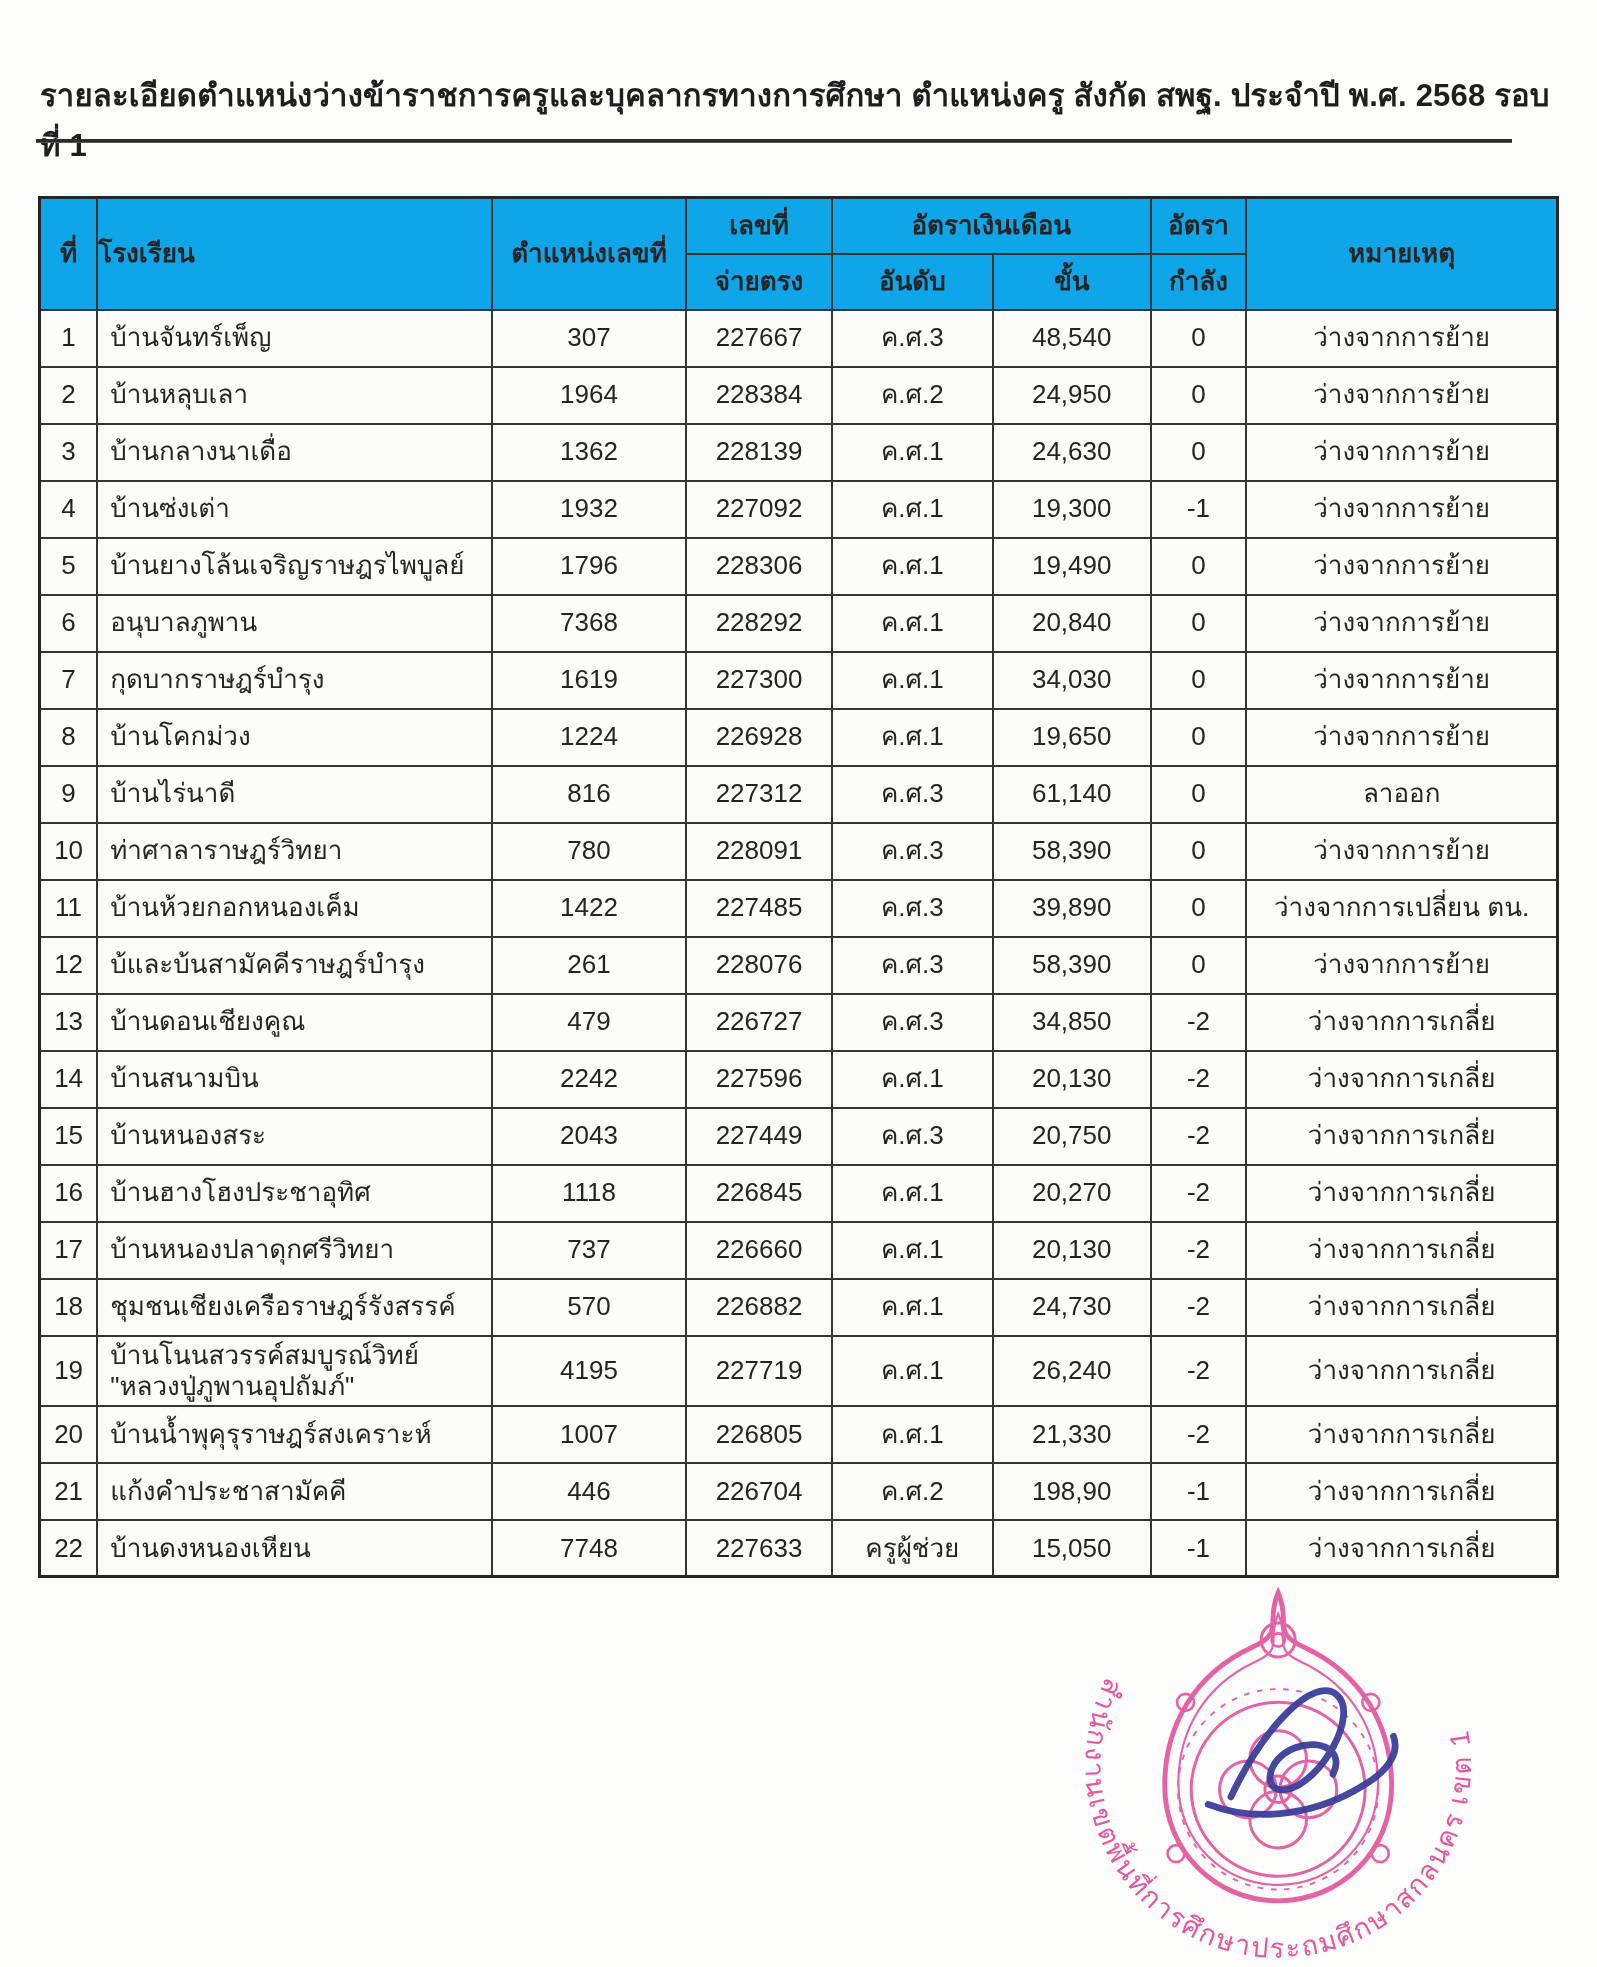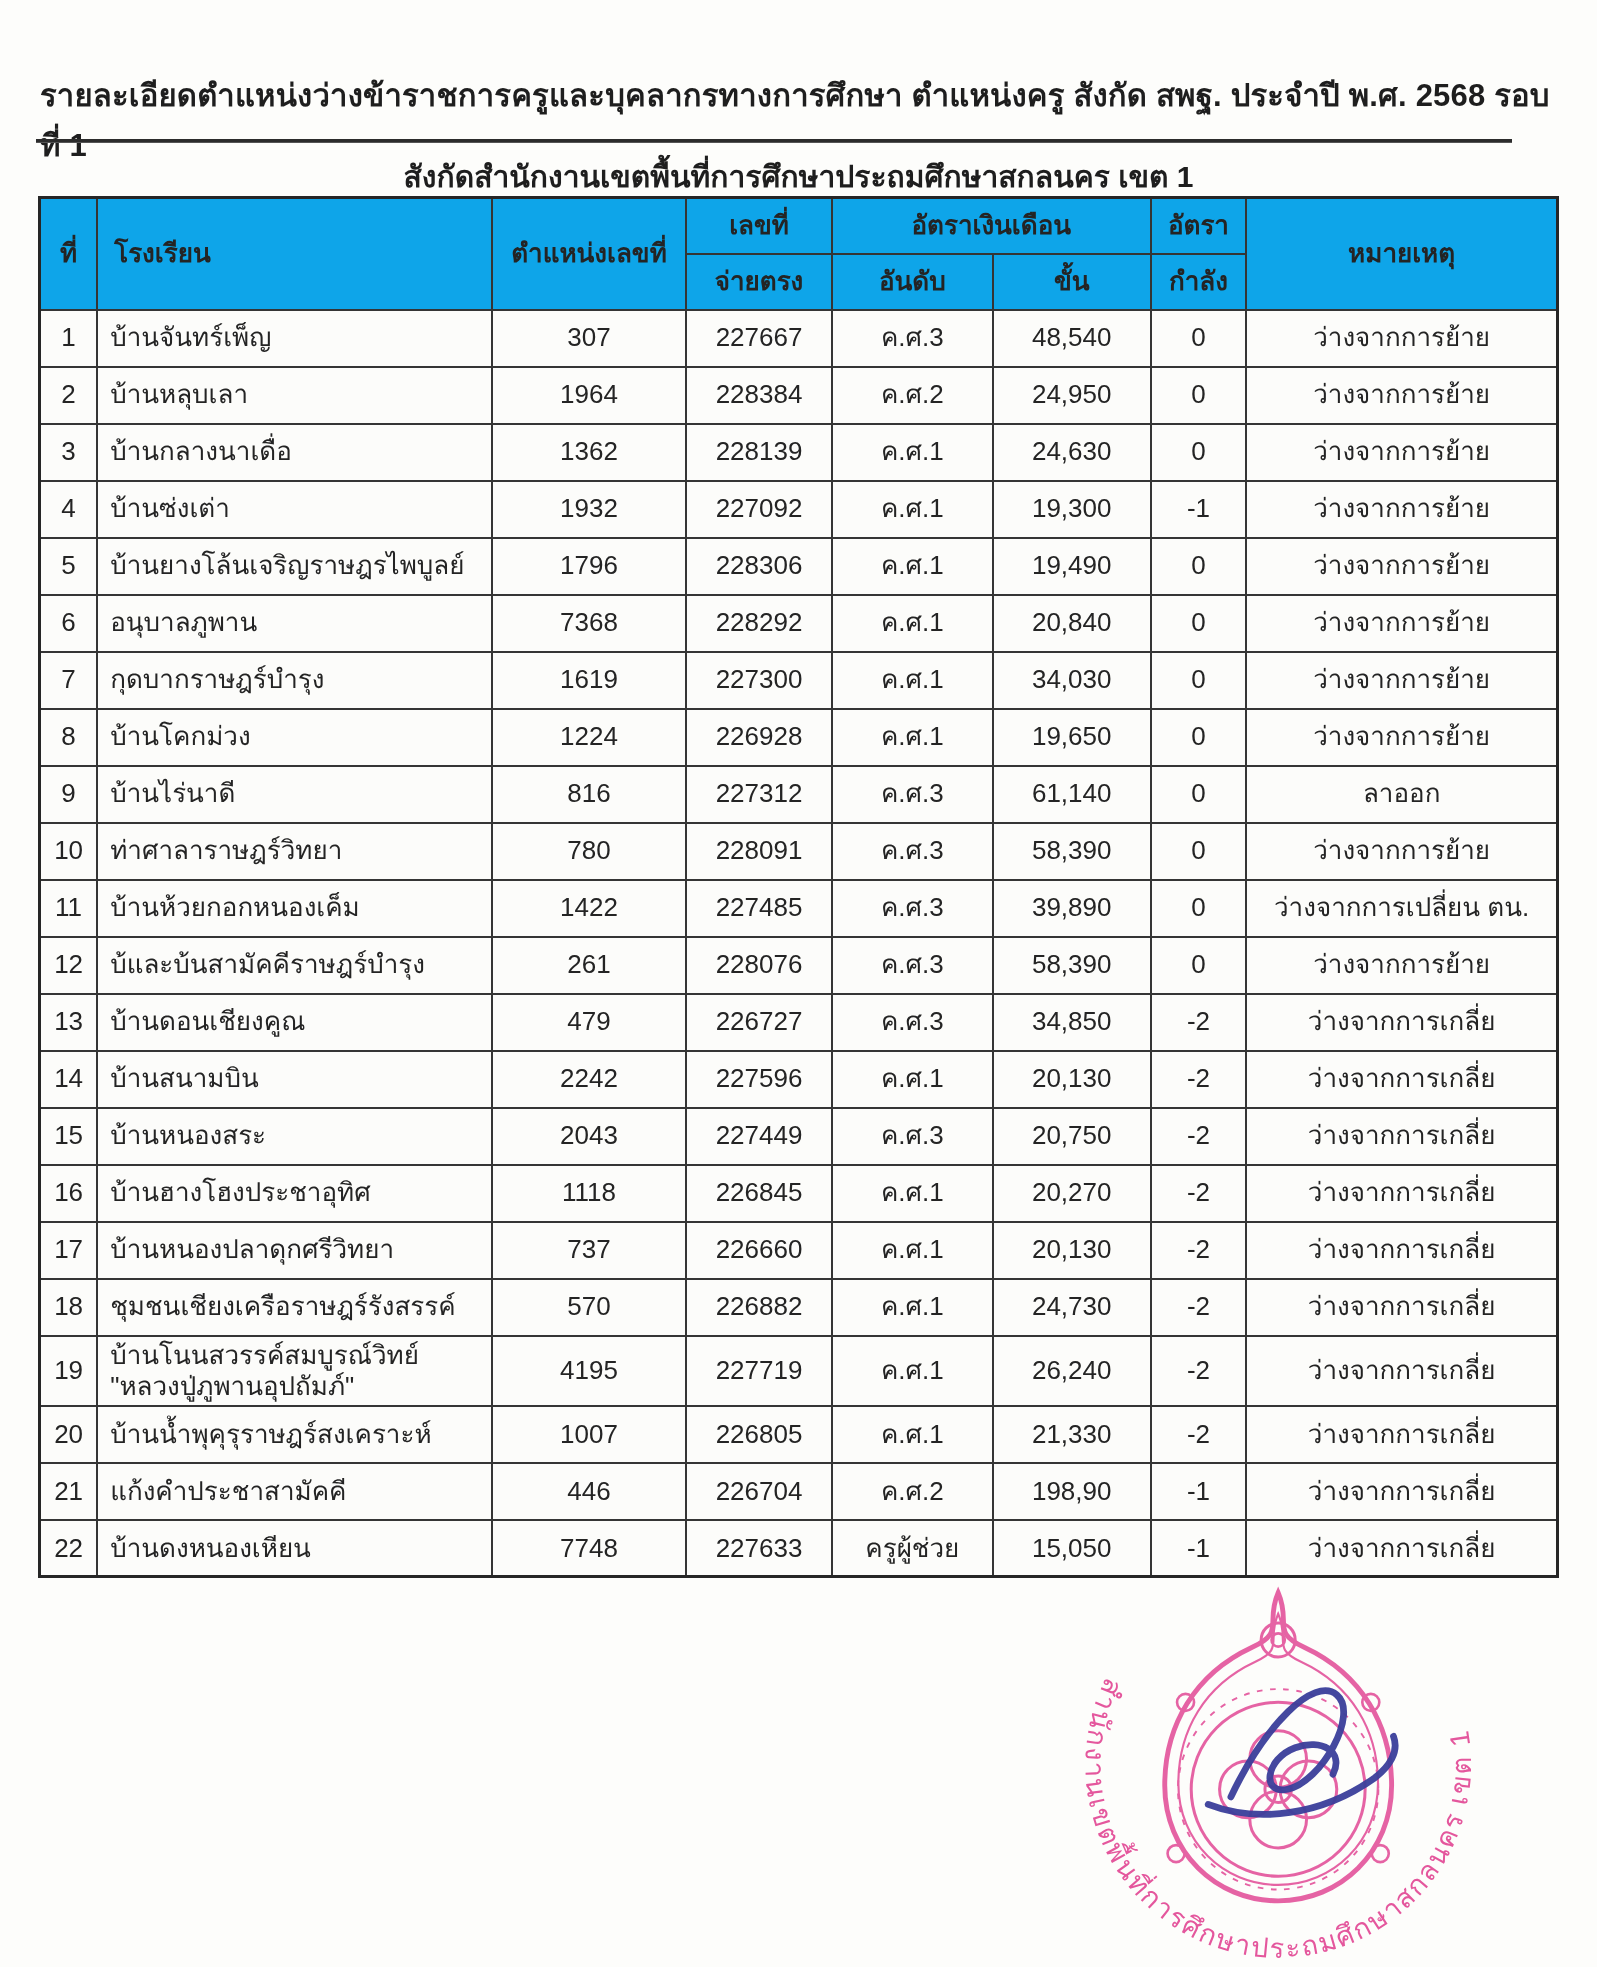--- a/index.html
+++ b/index.html
@@ -80,37 +80,36 @@
   }
   .stamp-wrap svg { width: 100%; height: 100%; }
 </style>
 </head>
 <body>
 
 <div class="page">
 
   <div class="doc-title">รายละเอียดตำแหน่งว่างข้าราชการครูและบุคลากรทางการศึกษา ตำแหน่งครู สังกัด สพฐ.  ประจำปี พ.ศ. 2568  รอบที่ 1</div>
   <div class="title-rule"></div>
-  <div class="doc-subtitle">สังกัดสำนักงานเขตพื้นที่การศึกษาประถมศึกษาสกลนคร เขต 1</div>
 
   <table class="vacancy">
     <colgroup>
       <col style="width:3.8%">
       <col style="width:26%">
       <col style="width:12.8%">
       <col style="width:9.6%">
       <col style="width:10.6%">
       <col style="width:10.4%">
       <col style="width:6.3%">
       <col style="width:20.5%">
     </colgroup>
     <thead>
       <tr>
         <th rowspan="2">ที่</th>
-        <th rowspan="2" style="text-align:left;padding-left:16px;">โรงเรียน</th>
+        <th rowspan="2" style="text-align:left;padding-left:0;">โรงเรียน</th>
         <th rowspan="2">ตำแหน่งเลขที่</th>
         <th>เลขที่</th>
         <th colspan="2">อัตราเงินเดือน</th>
         <th>อัตรา</th>
         <th rowspan="2">หมายเหตุ</th>
       </tr>
       <tr>
         <th>จ่ายตรง</th>
         <th>อันดับ</th>
         <th>ขั้น</th>

